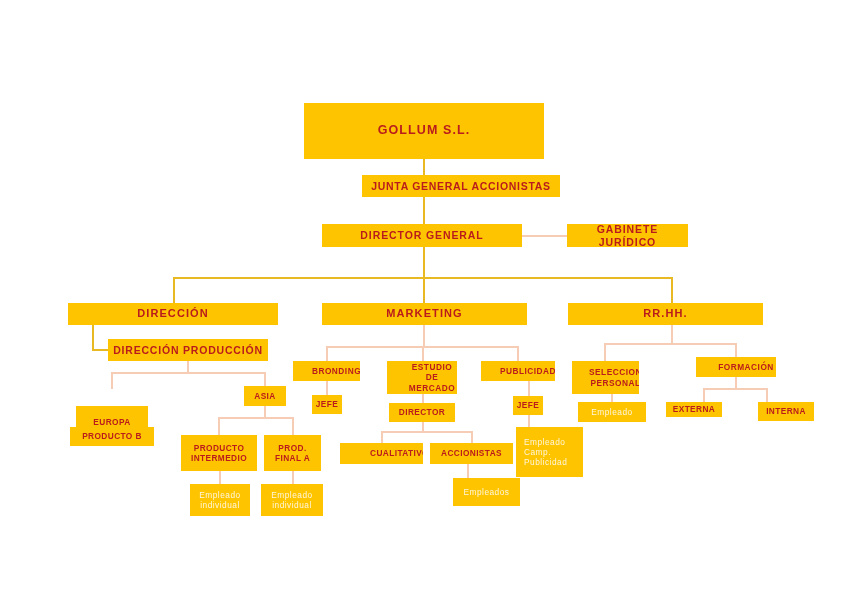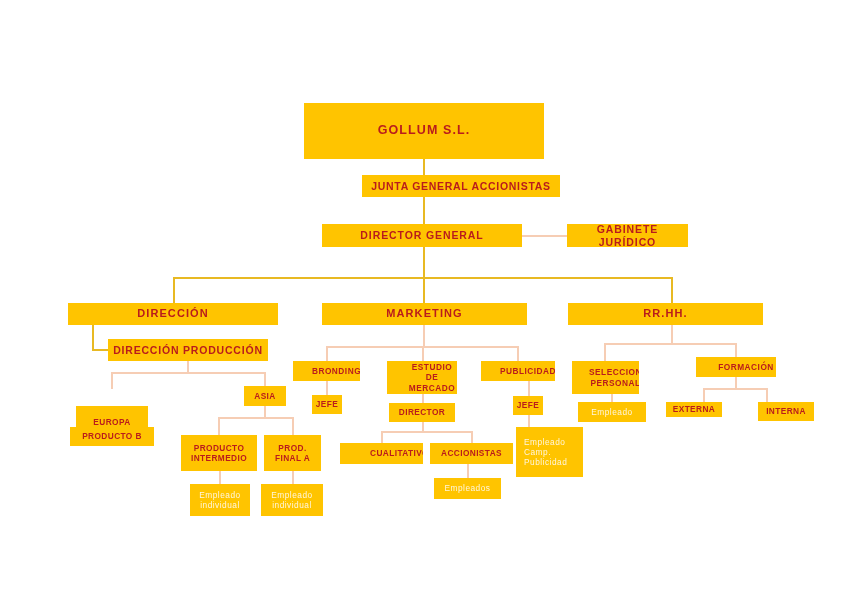--- a/index.html
+++ b/index.html
@@ -145,15 +145,15 @@
 FINAL A</div>
       <div class="node lvl-leaf" style="left: 340px; top: 443px; width: 83px; height: 21px; padding-left: 40px;">CUALITATIVO</div>
       <div class="node lvl-leaf" style="left: 430px; top: 443px; width: 83px; height: 21px;">ACCIONISTAS</div>
       <div class="node soft align-left" style="left: 516px; top: 427px; width: 67px; height: 50px;">Empleado
 Camp.
 Publicidad</div>
       <div class="node soft" style="left: 190px; top: 484px; width: 60px; height: 32px;">Empleado
 individual</div>
       <div class="node soft" style="left: 261px; top: 484px; width: 62px; height: 32px;">Empleado
 individual</div>
-      <div class="node soft" style="left: 434px; top: 478px; width: 67px; height: 21px;">Empleados</div>
+      <div class="node soft" style="left: 453px; top: 478px; width: 67px; height: 28px;">Empleados</div>
     </div>
 </div>
 
 </body></html>

